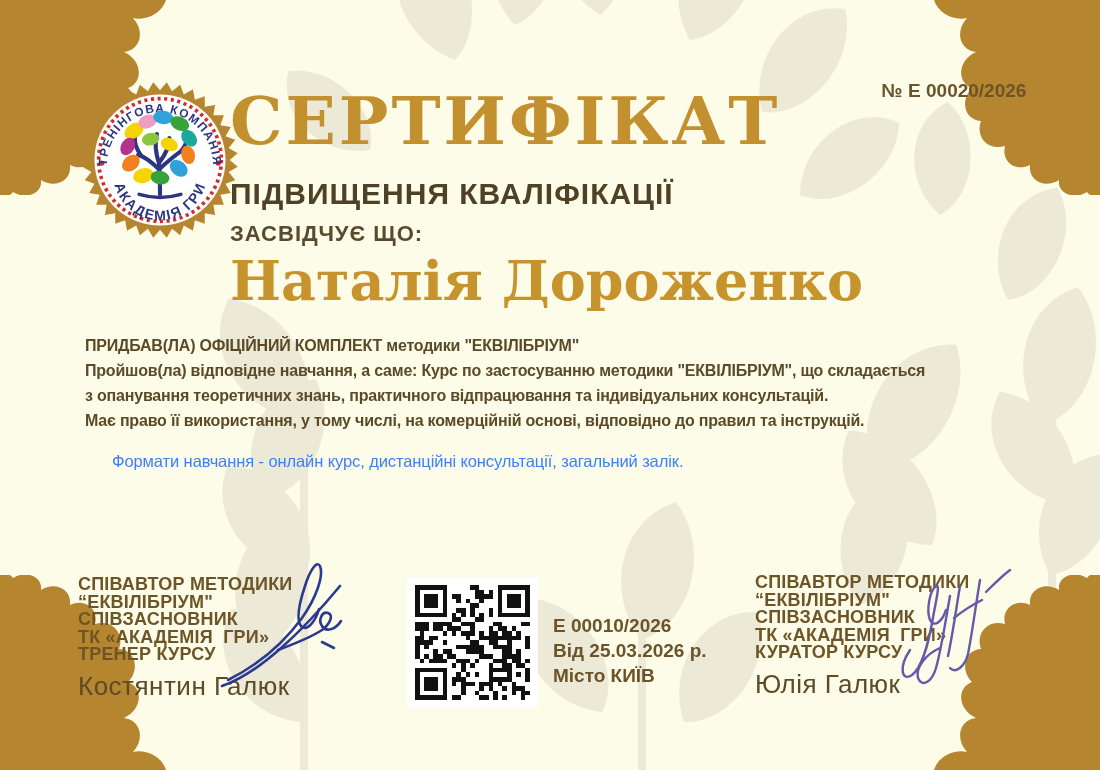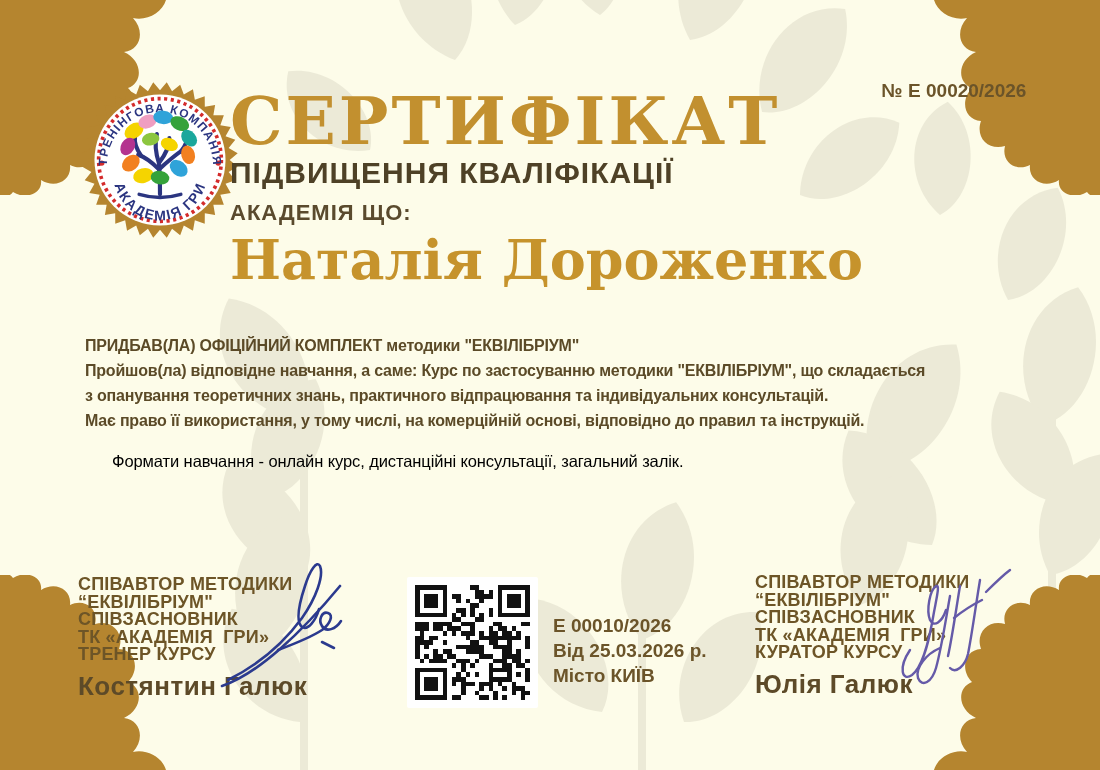--- a/index.html
+++ b/index.html
@@ -19,46 +19,46 @@
   .corner.bl{bottom:0;left:0;transform:scaleY(-1);}
   .corner.br{bottom:0;right:0;transform:scale(-1,-1);}
   
   .logo{position:absolute;left:82px;top:82px;width:156px;height:156px;z-index:2;}
   
   .header{position:absolute;left:230px;top:88px;width:660px;text-align:left;z-index:2;}
   .title{
     font-family:"DejaVu Serif", serif;font-weight:700;
     font-size:66px;line-height:66px;letter-spacing:3px;color:#c2902f;
   }
-  .subtitle{margin-top:2px;font-size:30px;font-weight:700;letter-spacing:1px;color:#4e4126;}
+  .subtitle{margin-top:23px;font-size:30px;font-weight:700;letter-spacing:1px;color:#4e4126;}
   .certifies{margin-top:10px;font-size:22px;font-weight:700;letter-spacing:1px;color:#5a4a2d;}
   .recipient{
     margin-top:4px;font-family:"DejaVu Serif", serif;font-weight:700;
     font-size:54px;line-height:60px;color:#c6932c;
   }
   
   .issuer{position:absolute;left:836px;top:80px;width:236px;text-align:center;z-index:2;color:#6b5429;}
   .issuer .number{font-size:19px;font-weight:700;margin-bottom:10px;}
   .issuer .lines{font-size:18px;font-weight:700;line-height:25px;white-space:pre-wrap;}
   
   .p1{
     position:absolute;left:85px;top:333px;width:930px;z-index:2;
     font-size:16px;font-weight:700;line-height:25px;letter-spacing:-0.2px;
     color:#5b4a27;white-space:pre-wrap;
   }
   .p2{
     position:absolute;left:112px;top:447px;width:894px;z-index:2;
-    font-size:16.5px;line-height:28px;letter-spacing:-0.1px;color:#000000;
+    font-size:16.5px;line-height:28px;letter-spacing:-0.1px;color:#3b82f6;
   }
   .p2 .intro{white-space:pre-wrap;}
   .p2 .just{text-align:justify;}
   
   .signblock{position:absolute;z-index:2;color:#6d5527;}
   .signblock .roles{font-size:18px;font-weight:700;line-height:17.5px;white-space:pre-wrap;letter-spacing:0.2px;}
-  .signblock .signame{margin-top:7px;font-size:26px;font-weight:700;color:#5d4a28;letter-spacing:0.5px;}
+  .signblock .signame{margin-top:7px;font-size:26px;font-weight:400;color:#5d4a28;letter-spacing:0.5px;}
   .signblock.left{left:78px;top:576px;width:260px;}
   .signblock.right{left:755px;top:574px;width:260px;}
   .signature{position:absolute;z-index:3;pointer-events:none;}
   .signature.left{left:218px;top:552px;width:140px;height:140px;}
   .signature.right{left:888px;top:558px;width:135px;height:135px;}
   
   .qr{
     position:absolute;left:407px;top:577px;width:131px;height:131px;z-index:2;
     background:#ffffff;border-radius:2px;padding:0;box-sizing:border-box;
   }
@@ -161,21 +161,21 @@
         <ellipse cx="66" cy="55" rx="8.5" ry="6" fill="#8cc63f" transform="rotate(-10 66 55)"></ellipse>
         <ellipse cx="84" cy="60" rx="8.5" ry="6" fill="#f5d400" transform="rotate(20 84 60)"></ellipse>
         <ellipse cx="75" cy="92" rx="9" ry="6.5" fill="#35a23a" transform="rotate(10 75 92)"></ellipse>
       </g>
     </g>
   </svg>
 
   <div class="header">
     <div class="title">СЕРТИФІКАТ</div>
     <div class="subtitle">ПІДВИЩЕННЯ КВАЛІФІКАЦІЇ</div>
-    <div class="certifies">АКАДЕМІЯ ЩО:</div>
+    <div class="certifies">ЗАСВІДЧУЄ ЩО:</div>
     <div class="recipient">Наталія Дороженко</div>
   </div>
 
   <div class="issuer">
     <div class="number">№ Е 00020/2026</div>
   </div>
 
   <div class="p1">ПРИДБАВ(ЛА) ОФІЦІЙНИЙ КОМПЛЕКТ методики "ЕКВІЛІБРІУМ"
 Пройшов(ла) відповідне навчання, а саме: Курс по застосуванню методики "ЕКВІЛІБРІУМ", що складається
 з опанування теоретичних знань, практичного відпрацювання та індивідуальних консультацій.

